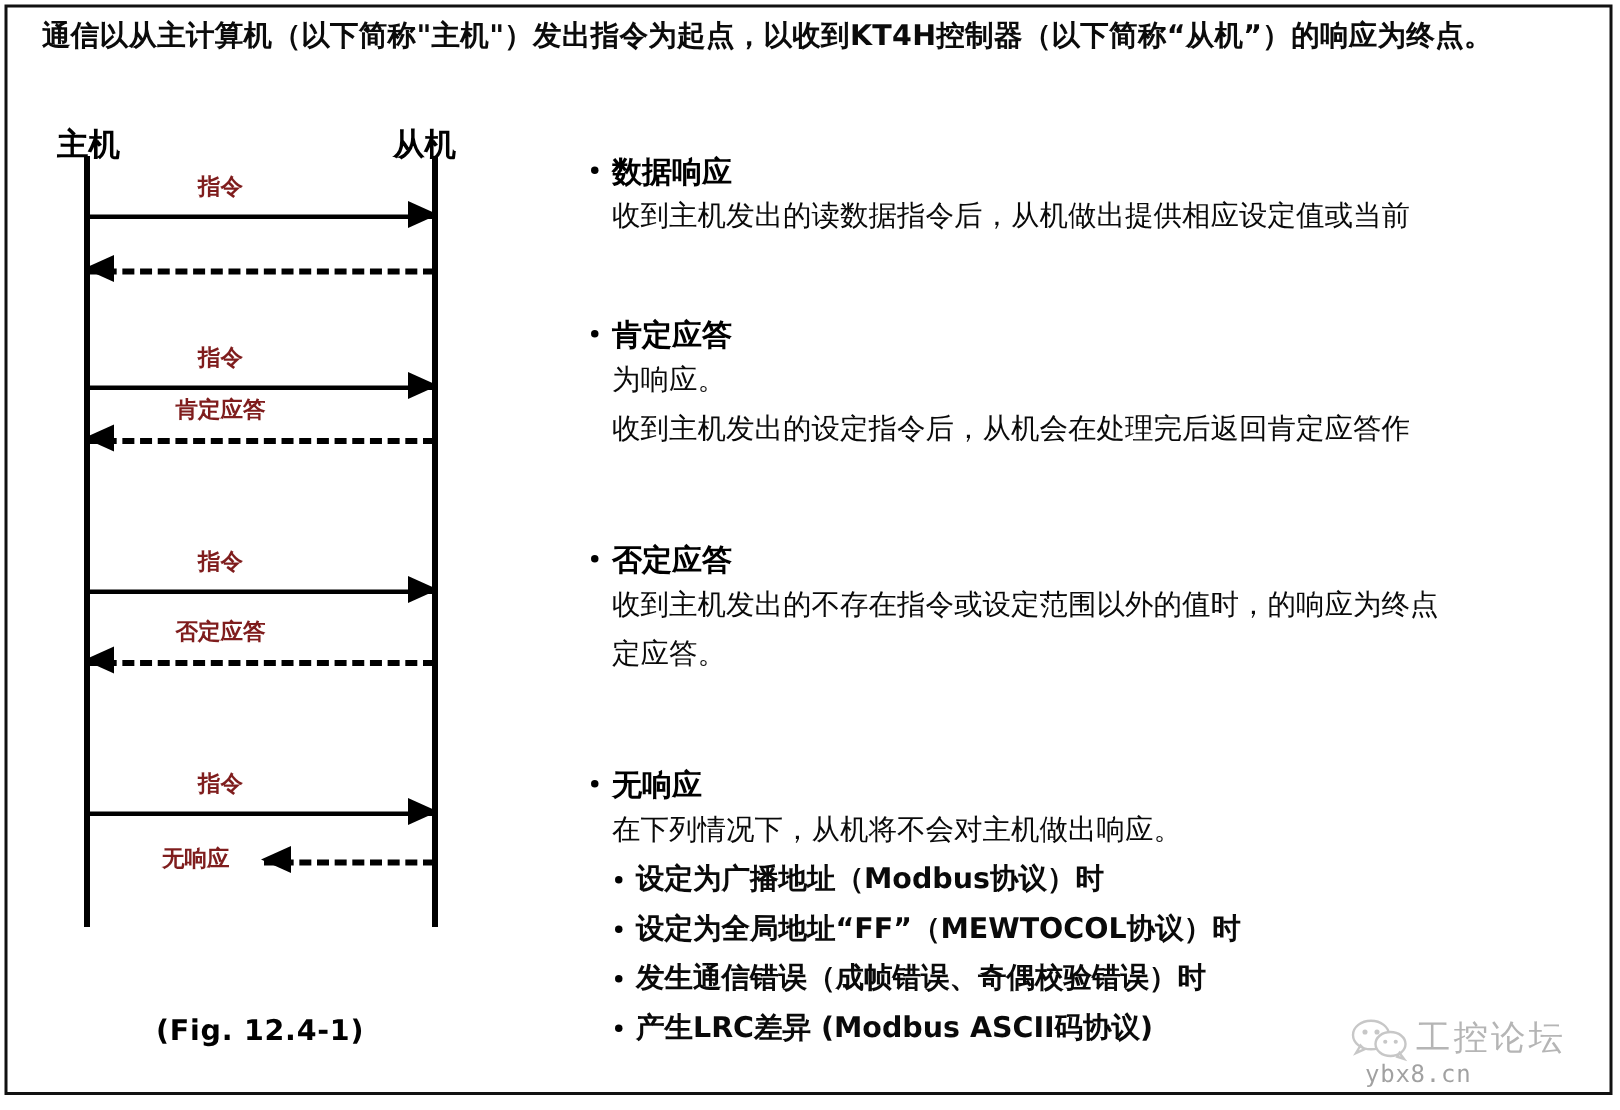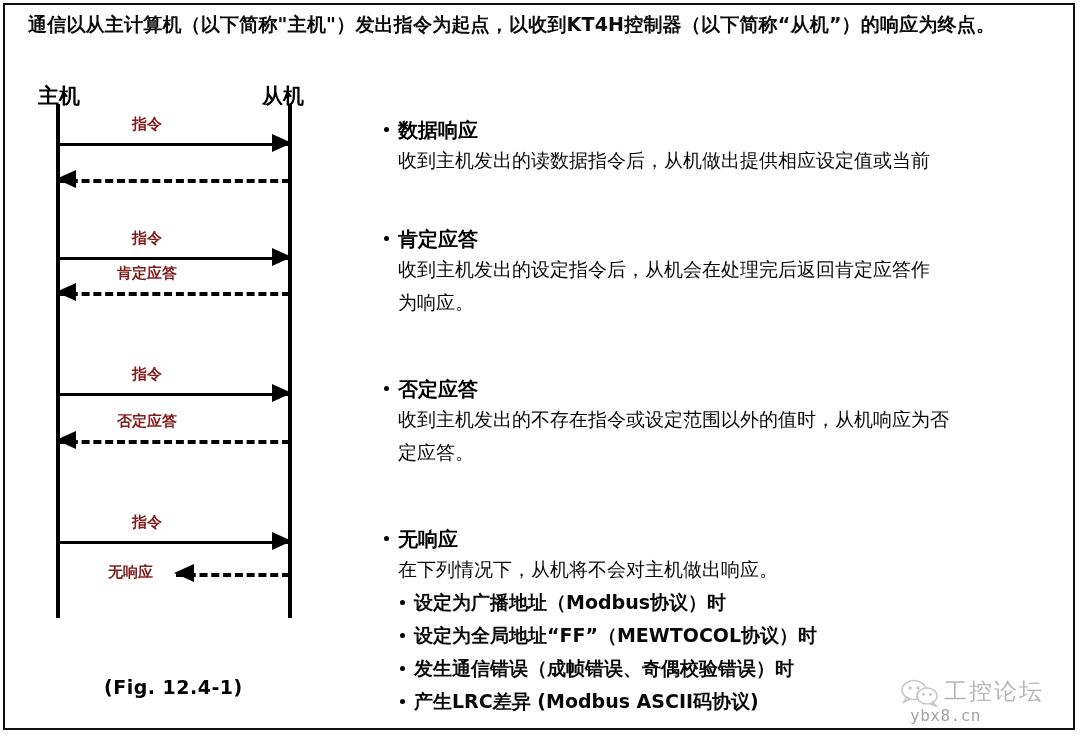--- a/index.html
+++ b/index.html
@@ -117,24 +117,23 @@
     font-size: 19px;
     font-weight: bold;
     letter-spacing: 0.5px;
     color: #000;
     white-space: nowrap;
   }
 
   
   .notes {
     position: absolute;
-    left: 382px;
+    left: 392px;
     top: 100px;
     width: 660px;
-    margin-top: 16px;
   }
   .note-block { position: relative; }
   .note-head {
     position: relative;
     font-size: 20px;
     font-weight: bold;
     line-height: 28px;
     padding-left: 16px;
     color: #000;
   }
@@ -275,26 +274,26 @@
       <div class="msg-label" style="left: 108px; top: 561px;">无响应</div>
     </div>
 
   <div class="notes" id="notes-root">
       <div class="note-block" style="margin-top: 0px;">
         <div class="note-head"><span class="bullet"></span><span>数据响应</span></div>
         <div class="note-body">收到主机发出的读数据指令后，从机做出提供相应设定值或当前</div>
       </div>
       <div class="note-block" style="margin-top: 48px;">
         <div class="note-head"><span class="bullet"></span><span>肯定应答</span></div>
+        <div class="note-body">为响应。</div>
         <div class="note-body">收到主机发出的设定指令后，从机会在处理完后返回肯定应答作</div>
-        <div class="note-body">为响应。</div>
       </div>
       <div class="note-block" style="margin-top: 56px;">
         <div class="note-head"><span class="bullet"></span><span>否定应答</span></div>
-        <div class="note-body">收到主机发出的不存在指令或设定范围以外的值时，从机响应为否</div>
+        <div class="note-body">收到主机发出的不存在指令或设定范围以外的值时，的响应为终点</div>
         <div class="note-body">定应答。</div>
       </div>
       <div class="note-block" style="margin-top: 56px;">
         <div class="note-head"><span class="bullet"></span><span>无响应</span></div>
         <div class="note-body">在下列情况下，从机将不会对主机做出响应。</div>
         <div class="sub-list">
           <div class="sub-item"><span class="bullet"></span><span>设定为广播地址（Modbus协议）时</span></div>
           <div class="sub-item"><span class="bullet"></span><span>设定为全局地址“FF”（MEWTOCOL协议）时</span></div>
           <div class="sub-item"><span class="bullet"></span><span>发生通信错误（成帧错误、奇偶校验错误）时</span></div>
           <div class="sub-item"><span class="bullet"></span><span>产生LRC差异 (Modbus ASCII码协议)</span></div>

